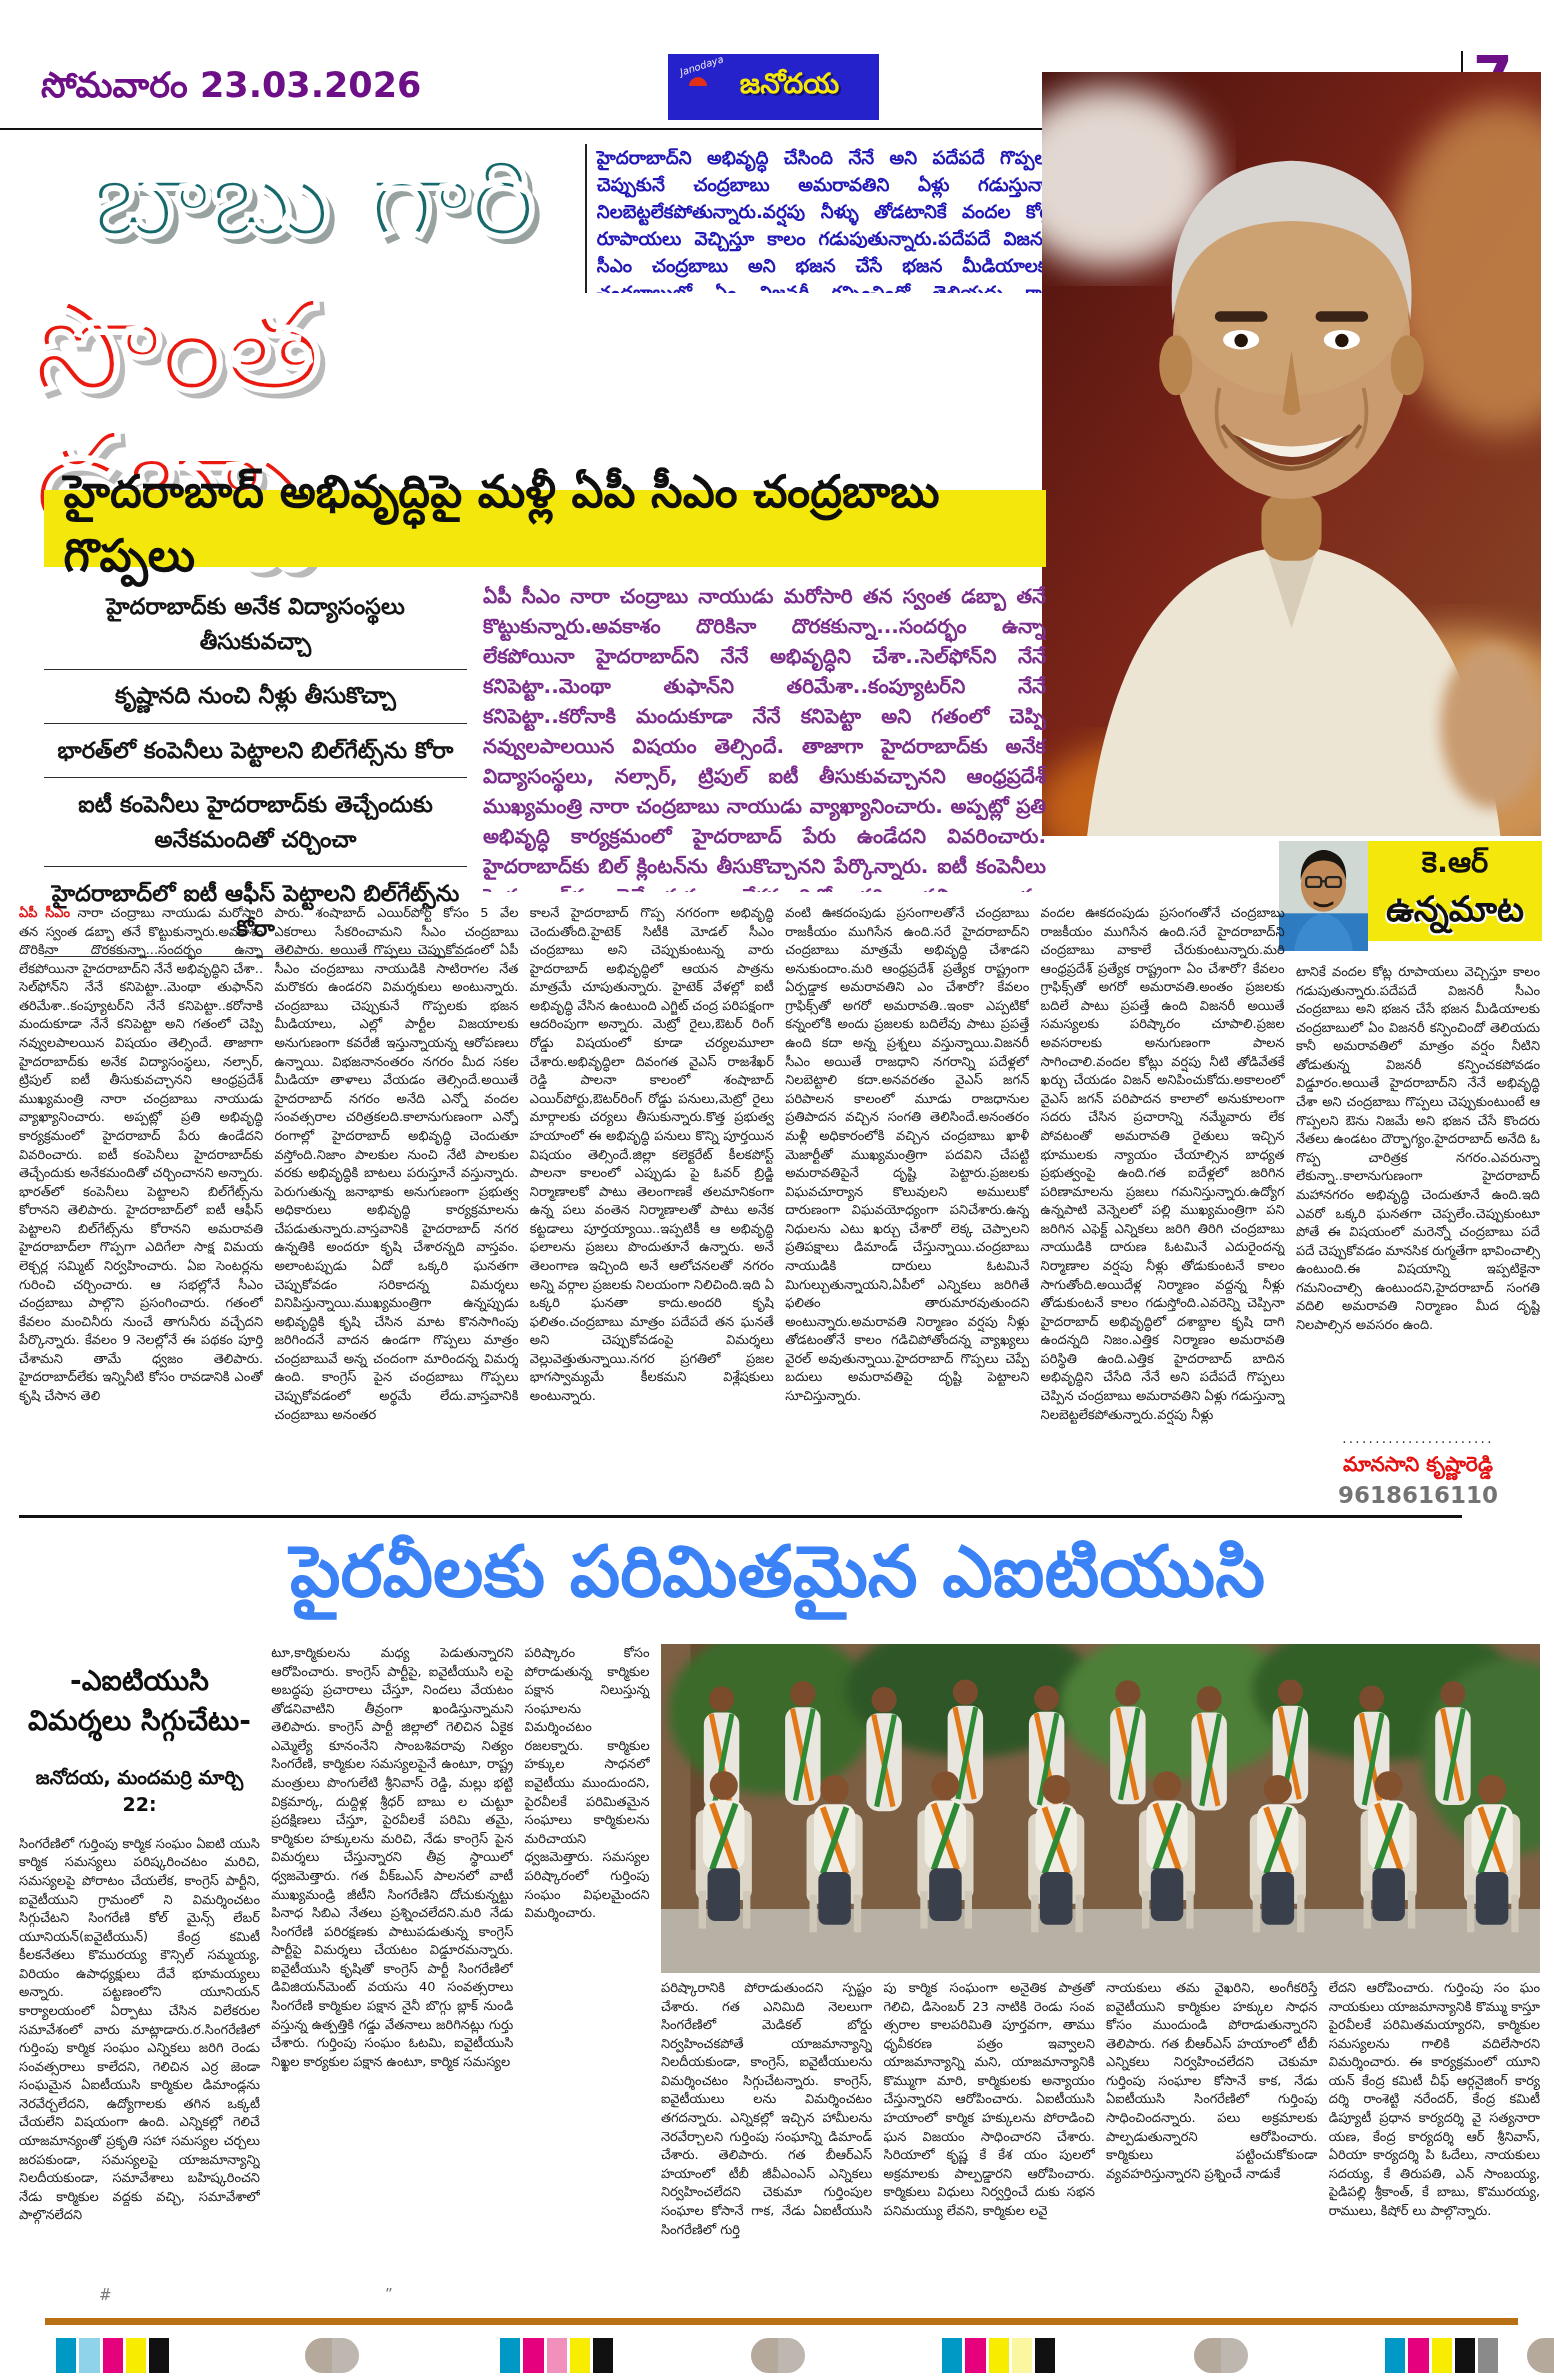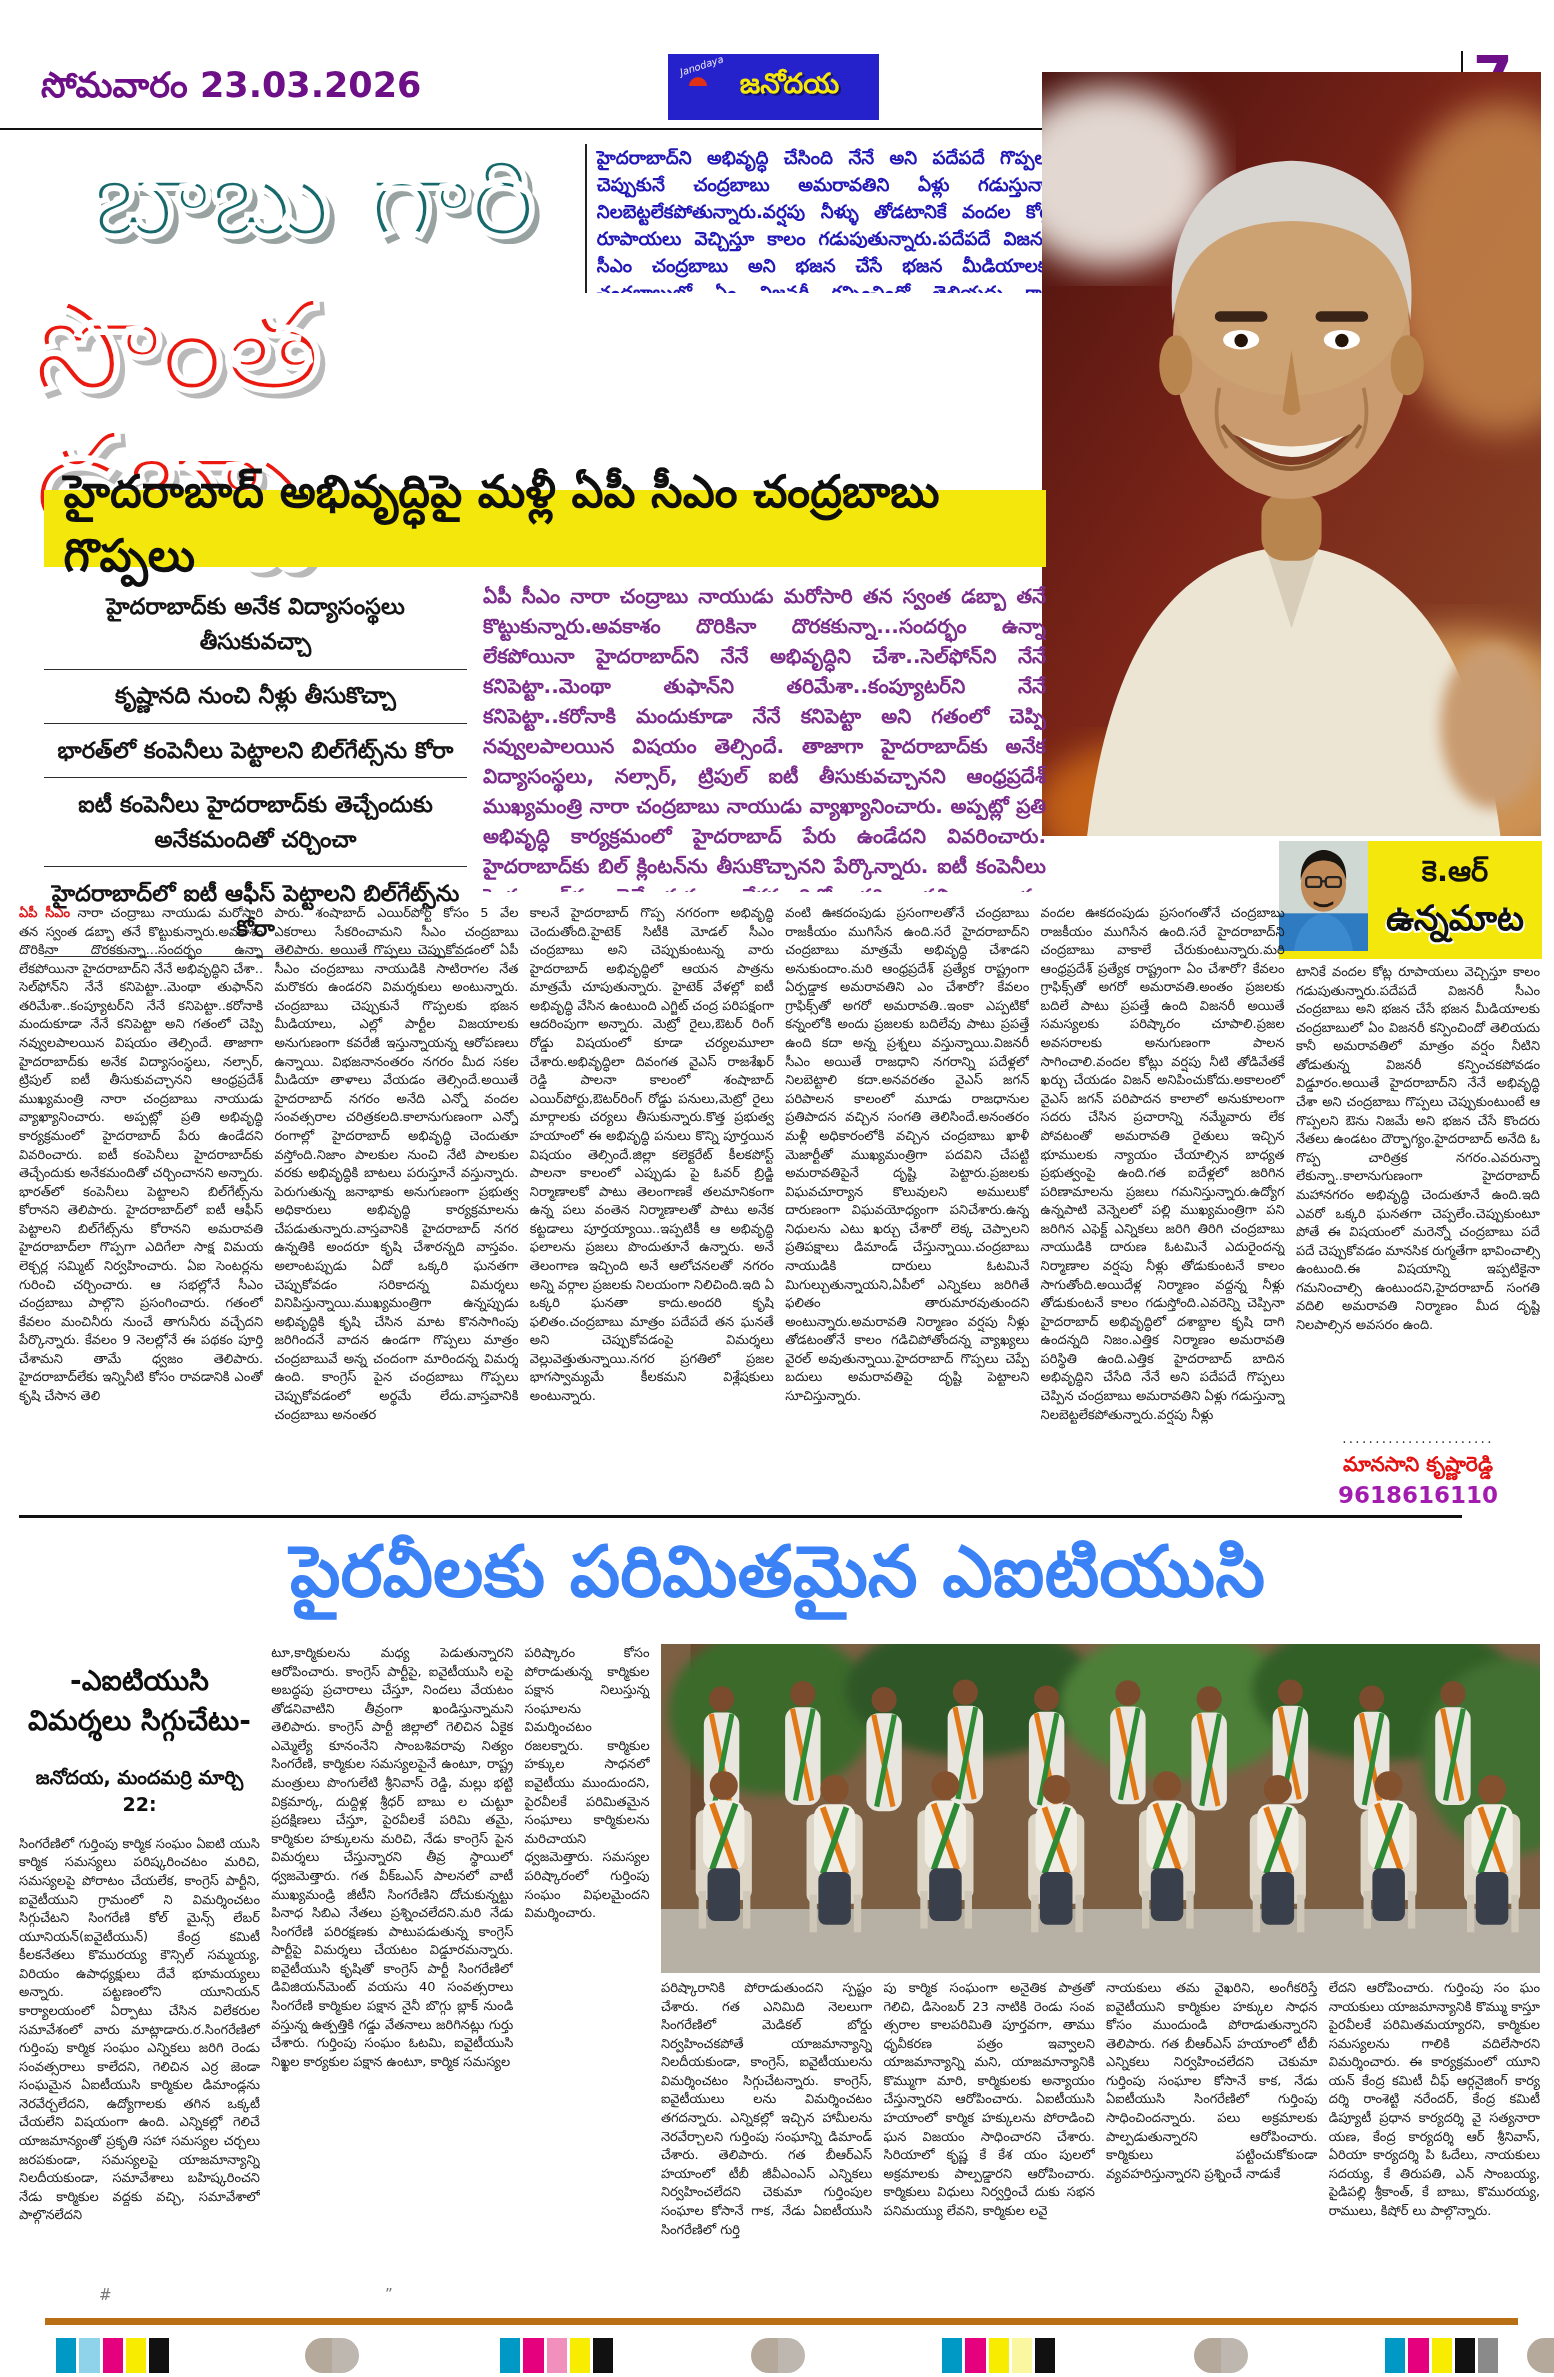--- a/index.html
+++ b/index.html
@@ -29,35 +29,35 @@
   #subhead{left:44px;top:490px;width:1002px;height:77px;display:flex;align-items:center;
         font-size:45px;font-weight:800;color:#0f0f0f;padding-left:19.6px;box-sizing:border-box;}
 
   #deck{left:44px;top:581px;width:423px;}
   .deck-item{font-size:22.6px;font-weight:700;text-align:center;line-height:1.55;
         padding:8.3px 3px 9.8px;border-bottom:1.5px solid #2d2d2d;}
   #leadpar{left:483px;top:581px;width:563px;height:311px;color:#7c2e8d;font-size:20px;font-weight:600;
         line-height:1.5;text-align:justify;overflow:hidden;}
 
   
-  #colbox{left:1279px;top:841px;width:263px;height:118px;display:flex;}
+  #colbox{left:1279px;top:841px;width:263px;height:100px;display:flex;}
   #colbox svg{flex:0 0 89px;height:110px;}
   #colbox .cb-txt{flex:1;display:flex;flex-direction:column;align-items:center;justify-content:center;gap:3px;}
   #colbox .cb-top{font-size:29px;font-weight:800;color:#111;}
   #colbox .cb-bot{font-size:35px;font-weight:900;color:#111;text-shadow:1.5px 1.5px 0 #fff,-1.5px 1.5px 0 #fff;}
 
   
   #body1{left:19px;top:904px;width:1521px;height:608px;display:flex;gap:11.3px;}
   .bcol{flex:1 1 0;font-size:13px;line-height:1.43;text-align:justify;overflow:hidden;}
   .lead-in{color:#e01818;font-weight:bold;}
   #bcol6{display:flex;flex-direction:column;padding-top:59px;box-sizing:border-box;}
   #bcol6 .b6txt{flex:1;overflow:hidden;}
   .byline-dots{text-align:center;letter-spacing:2.3px;color:#333;font-size:13.5px;margin-top:4.5px;}
   .byline-name{color:#e51212;font-weight:800;text-align:center;font-size:20.3px;margin-top:1.5px;}
-  .byline-phone{color:#a21caf;font-weight:800;text-align:center;font-size:23px;}
+  .byline-phone{color:#737373;font-weight:800;text-align:center;font-size:23px;}
   #divider1{left:19px;top:1515px;width:1443px;height:3px;background:#111;}
 
   
   #headline-2{left:0;top:1530px;width:1555px;text-align:center;font-size:71px;font-weight:800;color:#3b82f6;}
   #art2{left:19px;top:1644px;width:1521px;height:644px;display:flex;gap:11.3px;}
   .a2c1{width:241px;flex:none;}
   .a2c2{width:242px;flex:none;}
   .a2c3{width:125px;flex:none;}
   .a2right{flex:1;display:flex;flex-direction:column;}
   .strap{font-size:28px;font-weight:800;text-align:center;margin:19.6px 0 22.6px;color:#101010;}

